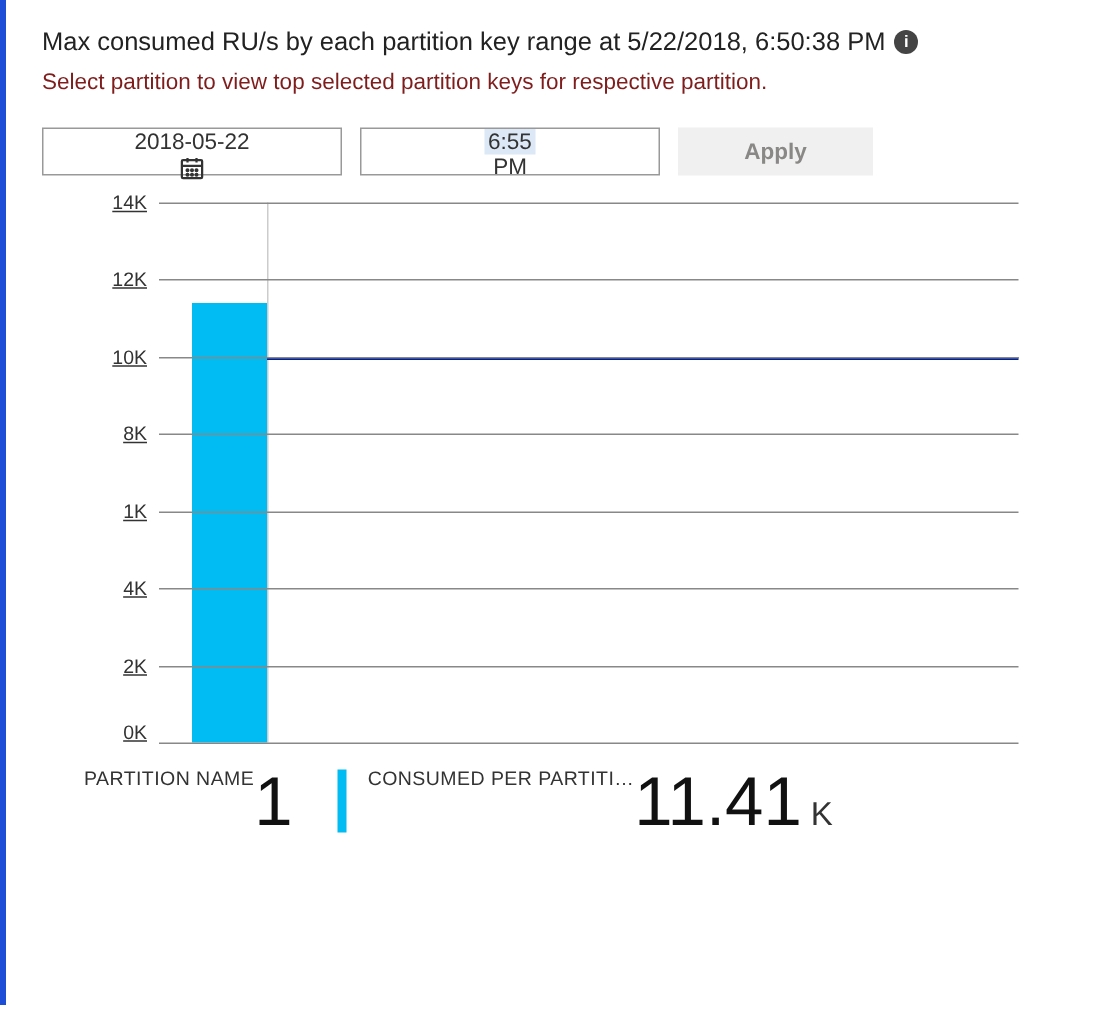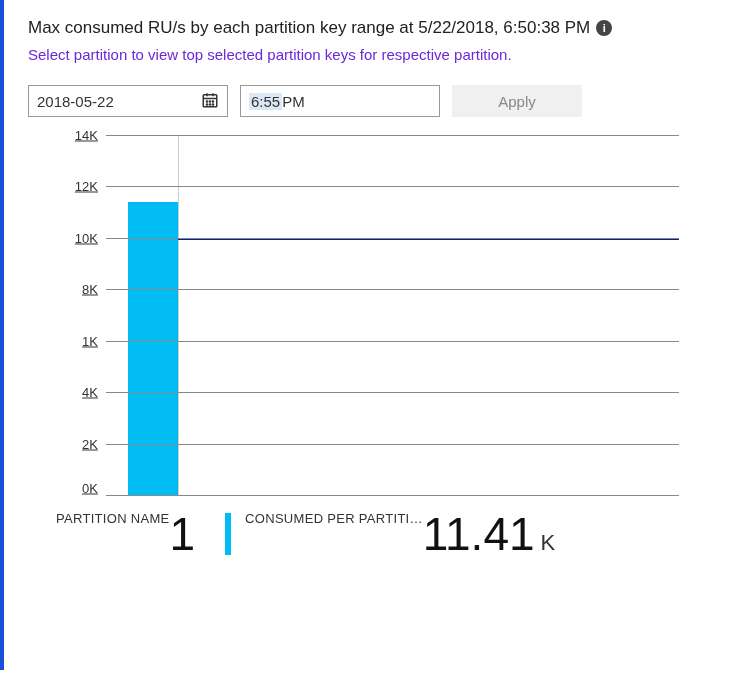--- a/index.html
+++ b/index.html
@@ -38,37 +38,38 @@
       border-radius: 50%;
       background: #444;
       color: #fff;
       font-size: 11px;
       font-weight: bold;
       margin-left: 6px;
       font-style: normal;
     }
     .subtitle {
       font-size: 15px;
-      color: #6d28d9;
+      color: #7f1d1d;
       margin-bottom: 22px;
     }
     .controls {
       display: flex;
       gap: 12px;
       margin-bottom: 18px;
     }
     .date-field, .time-field {
       height: 32px;
       border: 1px solid #999;
       display: flex;
       align-items: center;
       padding: 0 8px;
       font-size: 15px;
       color: #333;
       position: relative;
+      flex-direction: column;
     }
     .date-field {
       width: 200px;
       justify-content: space-between;
     }
     .time-field {
       width: 200px;
     }
     .time-value {
       background: #dce8f6;
@@ -79,20 +80,21 @@
       height: 18px;
     }
     .apply-btn {
       height: 32px;
       width: 130px;
       background: #f0f0f0;
       border: none;
       color: #8a8886;
       font-size: 15px;
       cursor: pointer;
+      font-weight: bold;
     }
     .chart-area {
       position: relative;
       height: 360px;
       margin-left: 0;
       margin-top: 10px;
     }
     .tick-label {
       position: absolute;
       right: calc(100% - 70px);

